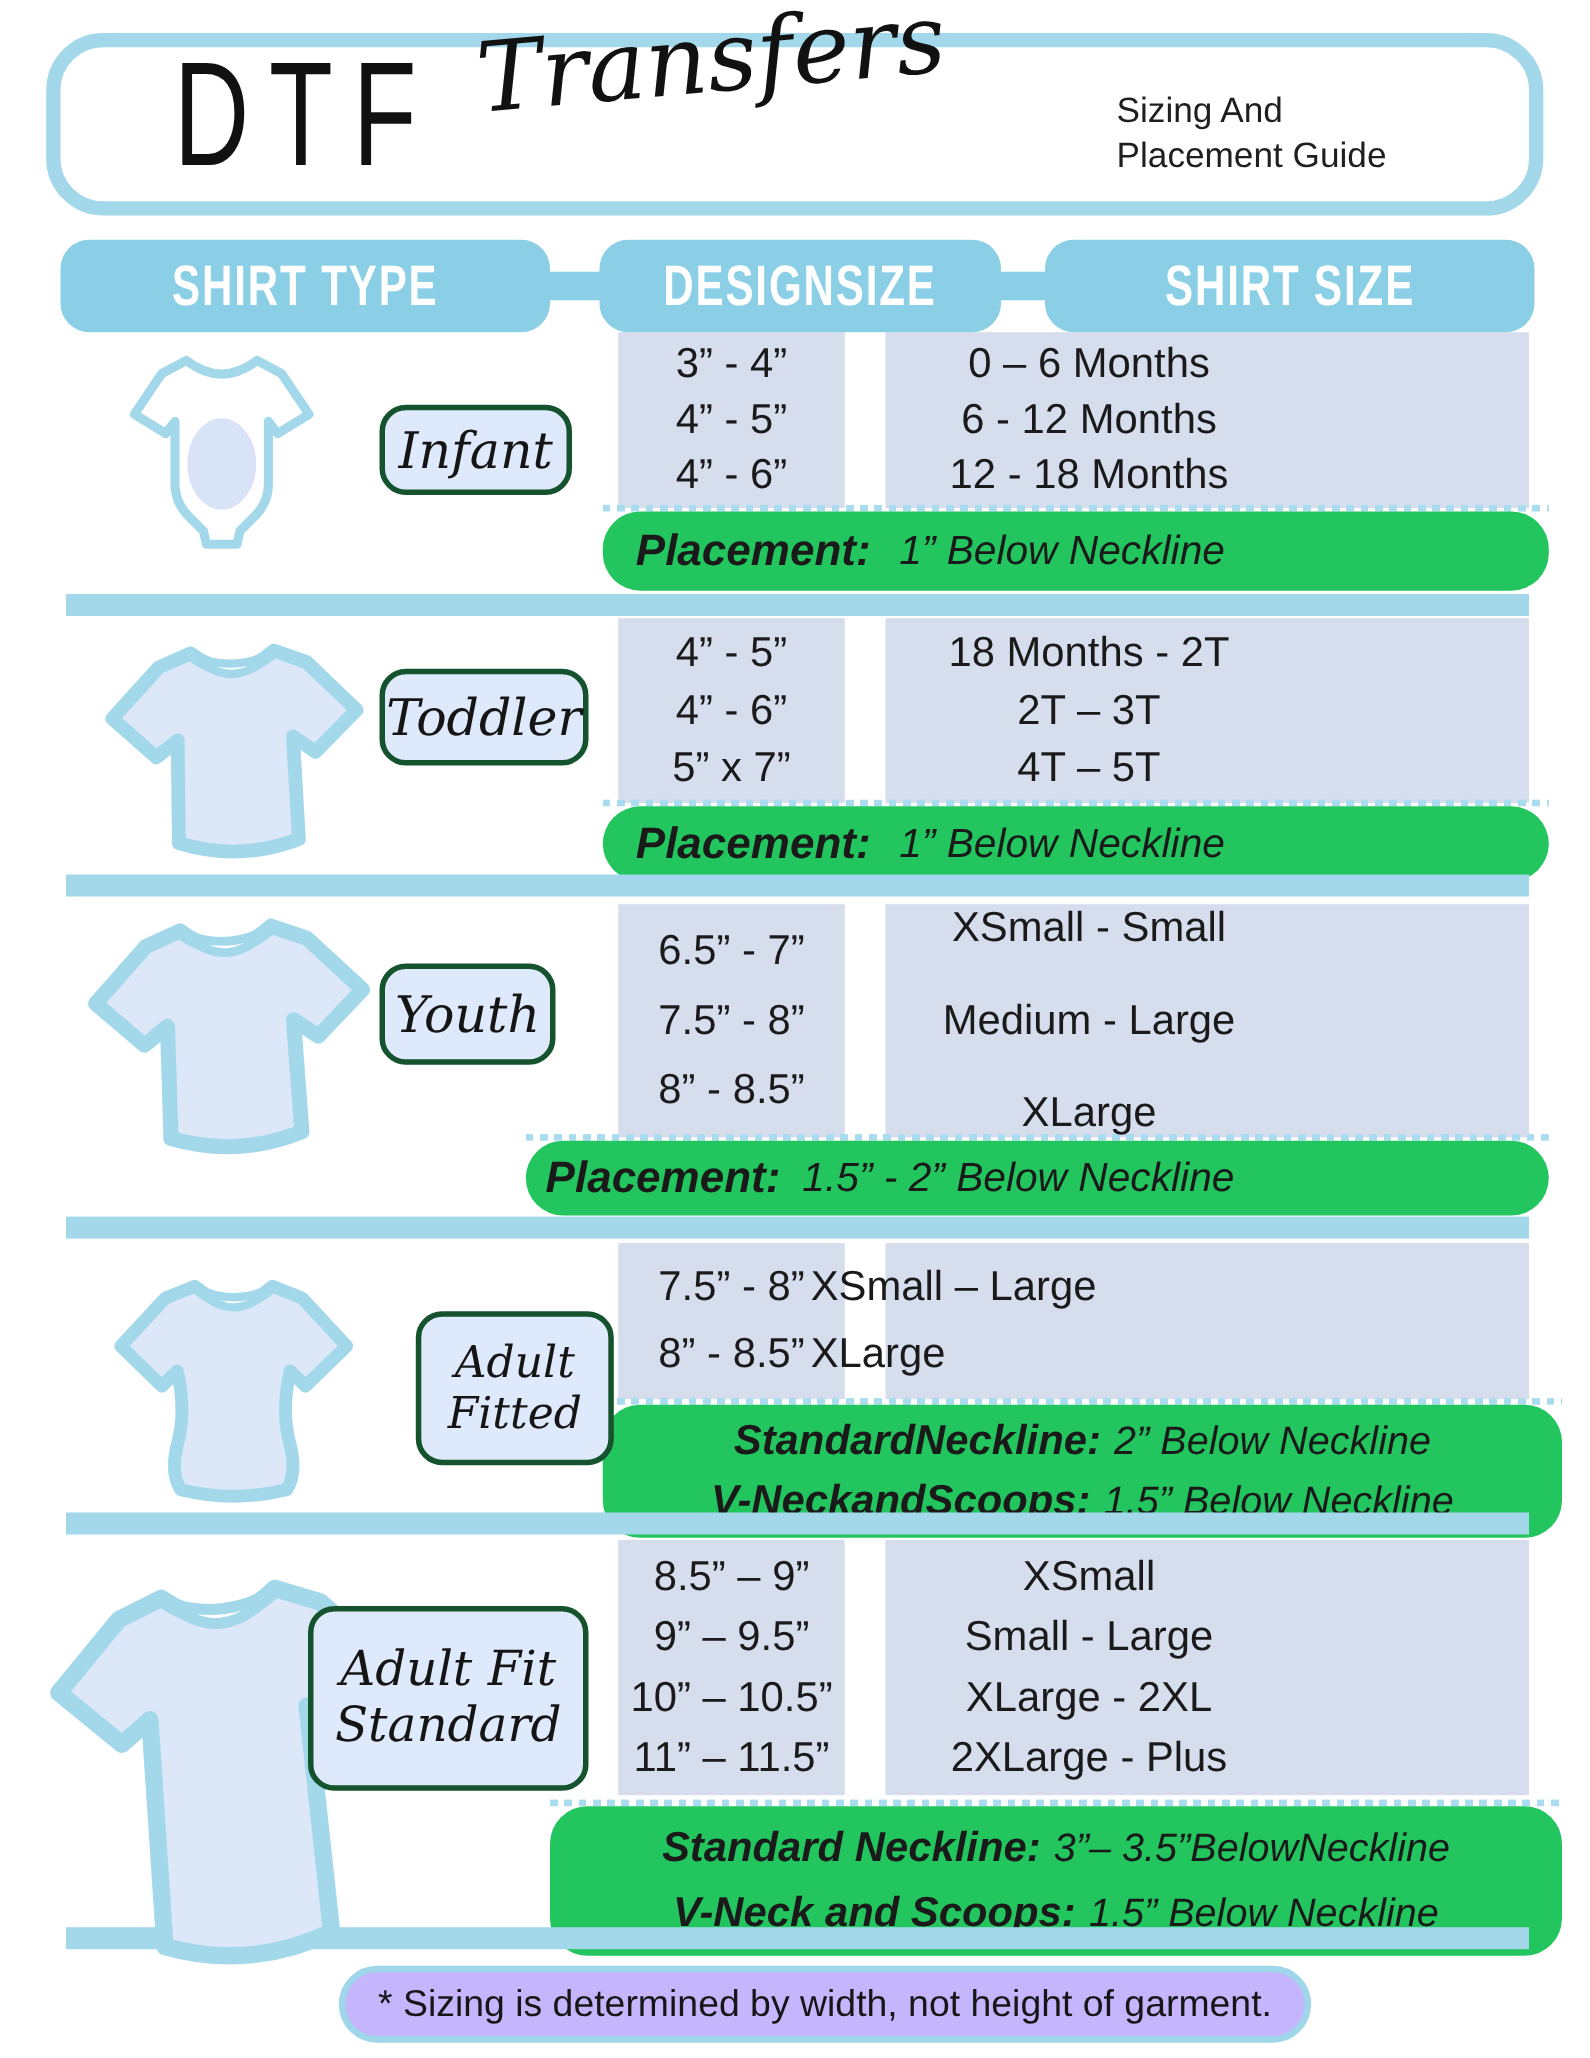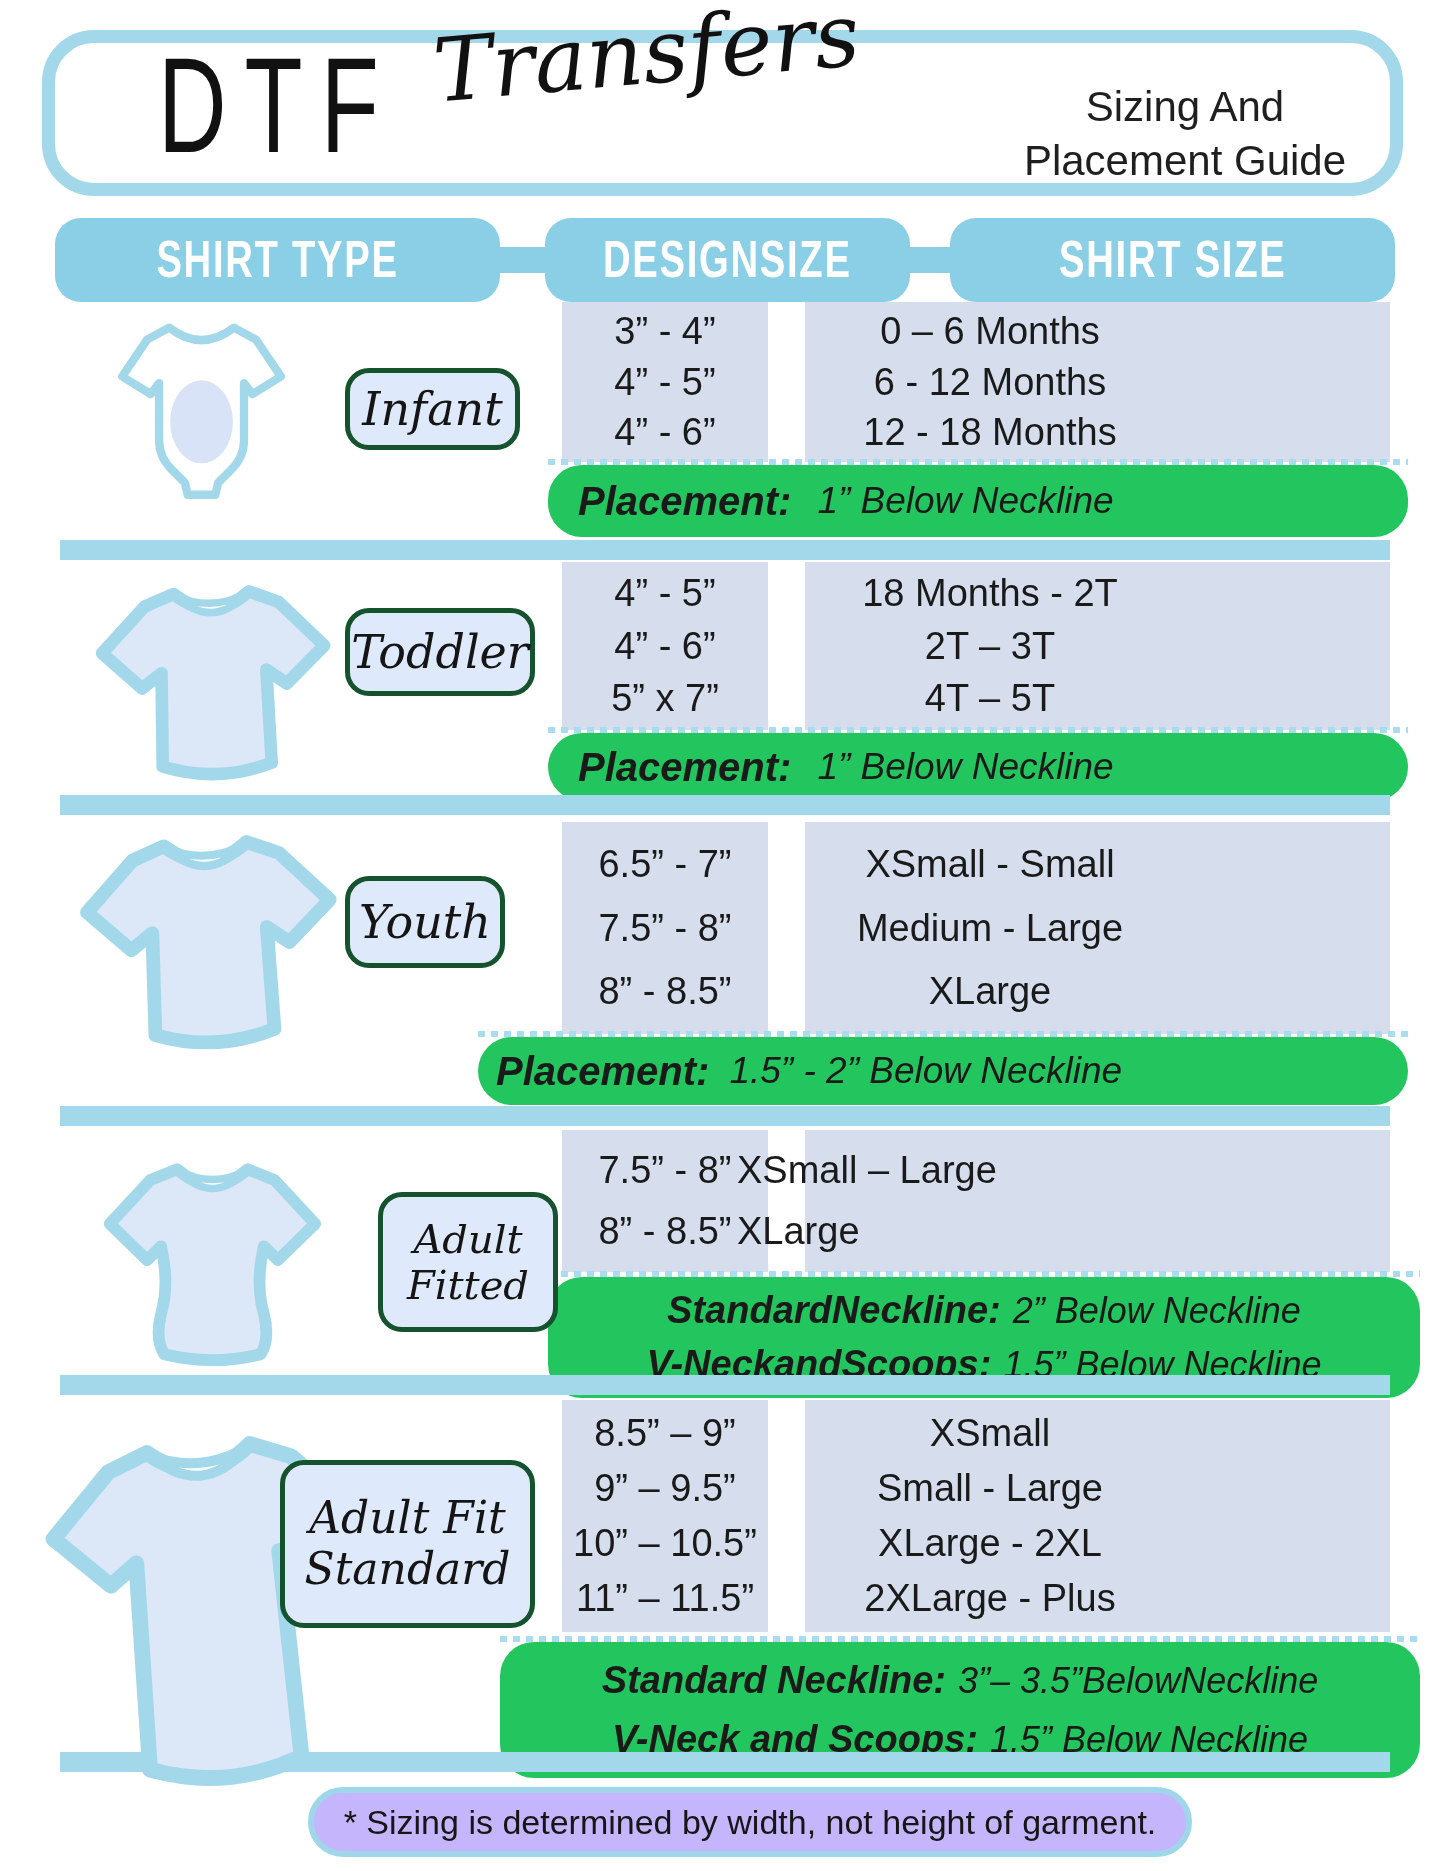--- a/index.html
+++ b/index.html
@@ -8,21 +8,21 @@
     font-family:"Liberation Sans",sans-serif;color:#1a1a1a;
   }
   .abs{position:absolute;box-sizing:border-box;}
   
   .hdr-box{left:42px;top:30px;width:1361px;height:166px;background:#fff;
     border:13px solid #a3d8ea;border-radius:52px;}
   .brand{left:158px;top:38px;font-size:95px;font-weight:500;letter-spacing:18px;line-height:1;
     transform:scaleY(1.42);transform-origin:top left;color:#111;}
   .script{font-family:"DejaVu Serif",serif;font-style:italic;color:#111;}
   .brand-script{left:430px;top:28px;font-size:88px;line-height:1;transform:rotate(-5deg);transform-origin:left top;}
-  .subtitle{left:1015px;top:80px;width:340px;font-size:42px;line-height:1.28;text-align:center;color:#1f1f1f;}
+  .subtitle{left:1015px;top:80px;width:340px;font-size:32px;line-height:1.28;color:#1f1f1f;}
   
   .pill{top:218px;height:84px;background:#8bcfe6;border-radius:26px;color:#fff;
     display:flex;align-items:center;justify-content:center;font-weight:700;font-size:45px;z-index:2;}
   .pill span{transform:scale(.85,1.15);letter-spacing:2px;white-space:nowrap;}
   .conn{top:247px;height:26px;background:#8bcfe6;}
   
   .col{background:#d6deee;}
   
   .dtext{font-size:38px;color:#1a1a1a;display:flex;flex-direction:column;
     justify-content:space-evenly;text-align:center;z-index:2;white-space:nowrap;}
@@ -137,21 +137,21 @@
   </svg>
 </div>
 <div class="abs slabel" style="left:345px;top:876px;width:160px;height:92px;font-size:46px;">
   <span>Youth</span>
 </div>
 <div class="abs dtext" style="left:562px;top:822px;width:206px;height:212px;align-items:center;">
   <div>6.5” - 7”</div>
   <div>7.5” - 8”</div>
   <div>8” - 8.5”</div>
 </div>
-<div class="abs dtext" style="left:790px;top:822px;width:400px;height:212px;">
+<div class="abs dtext" style="left:790px;top:822px;width:400px;height:212px;justify-content:space-between;">
   <div>XSmall - Small</div>
   <div>Medium - Large</div>
   <div>XLarge</div>
 </div>
 <div class="abs dotted" style="left:478px;top:1031px;width:930px;"></div>
 <div class="abs pbar" style="left:478px;top:1037px;width:930px;height:68px;padding-left:18px;gap:20px;">
   <span class="pl-label">Placement:</span>
   <span class="pl-value">1.5” - 2” Below Neckline</span>
 </div>
 <div class="abs hbar" style="top:1106px;"></div>

